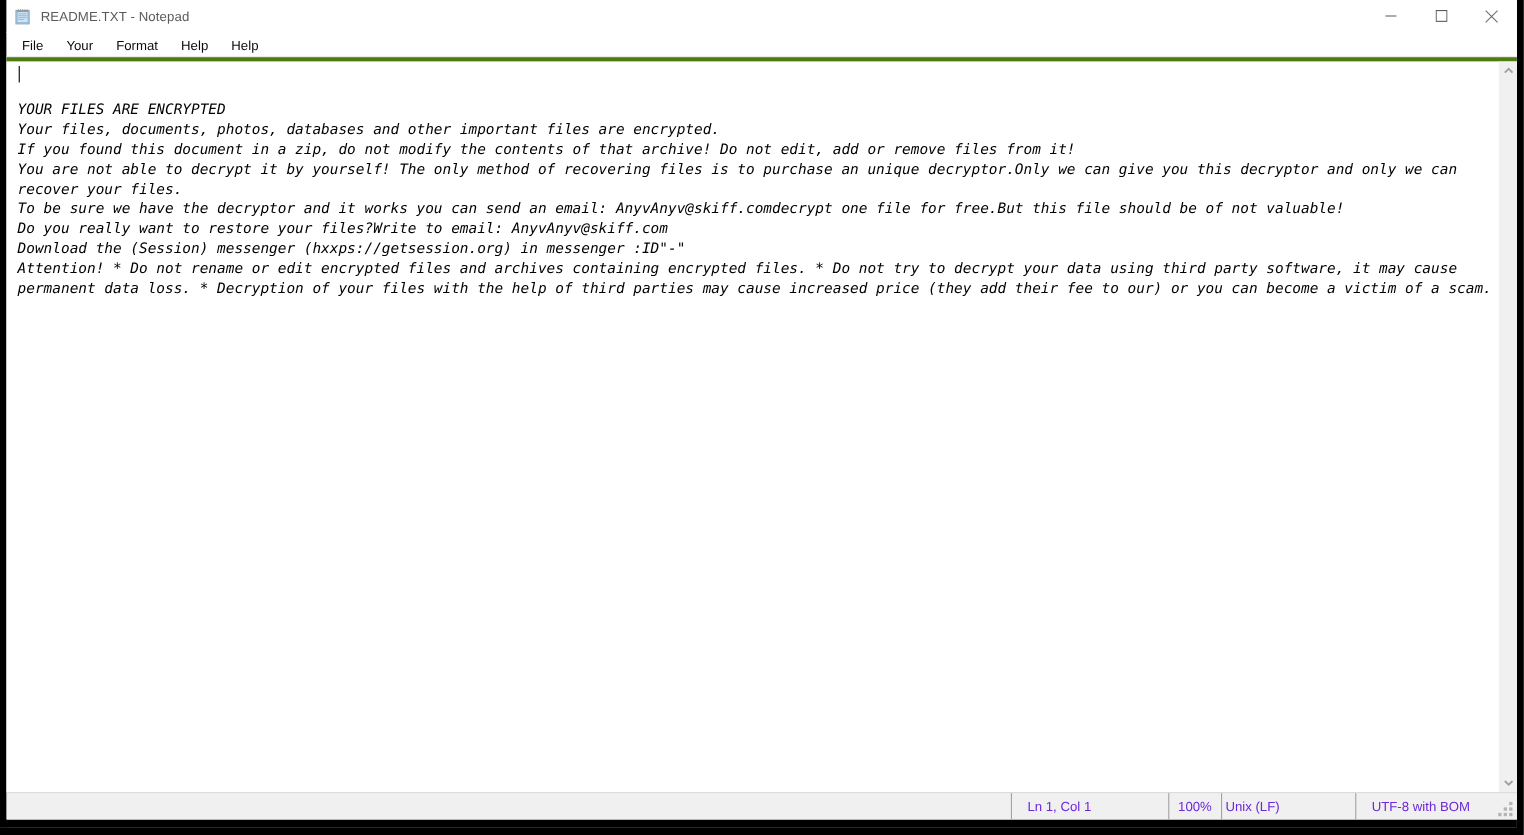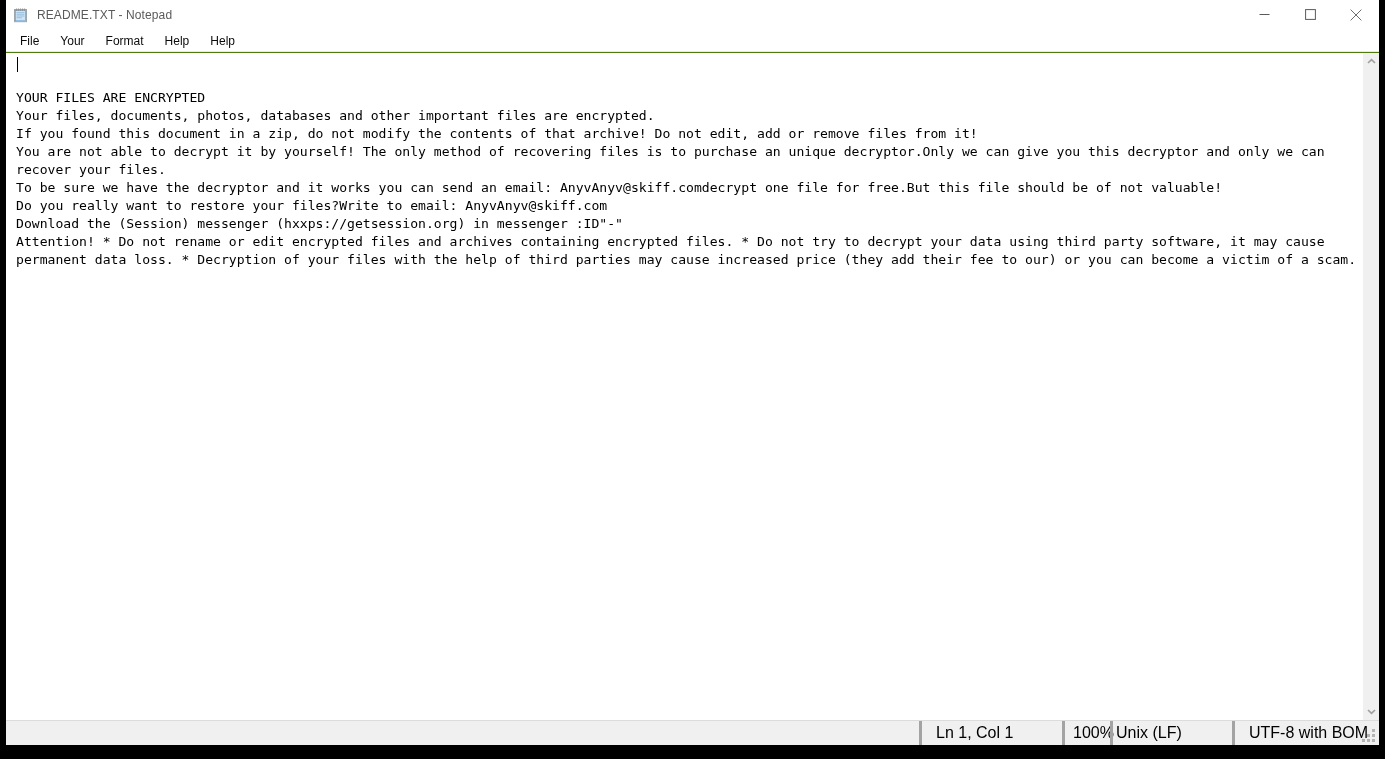--- a/index.html
+++ b/index.html
@@ -99,21 +99,22 @@
     cursor: default;
   }
 
   
   #editor-region {
     position: relative;
     flex: 1 1 auto;
     display: flex;
     min-height: 0;
     background: #ffffff;
-    border-top: 1px solid #4d7c0f;
+    border-top: 4px solid #4d7c0f;
+    font-style: italic;
   }
   #text-area {
     position: relative;
     flex: 1 1 auto;
     overflow: hidden;
     padding: 3px 0 0 10px;
     background: #ffffff;
   }
   #caret {
     position: absolute;
@@ -177,23 +178,23 @@
     border-top: 1px solid #dcdcdc;
     display: flex;
     align-items: stretch;
     justify-content: flex-end;
     position: relative;
   }
   #status-spacer { flex: 1 1 auto; }
   .status-cell {
     display: flex;
     align-items: center;
-    font-size: 16px;
-    color: #000000;
-    border-left: 3px solid #a3a3a3;
+    font-size: 12px;
+    color: #6d28d9;
+    border-left: 1px solid #a3a3a3;
     padding-left: 14px;
     white-space: nowrap;
     cursor: default;
   }
   #status-cursor { width: 143px; }
   #status-zoom   { width: 48px; padding-left: 8px; text-align: center; }
   #status-eol    { width: 122px; padding-left: 3px; }
   #status-enc    { width: 130px; }
   #resize-grip {
     width: 16px;

